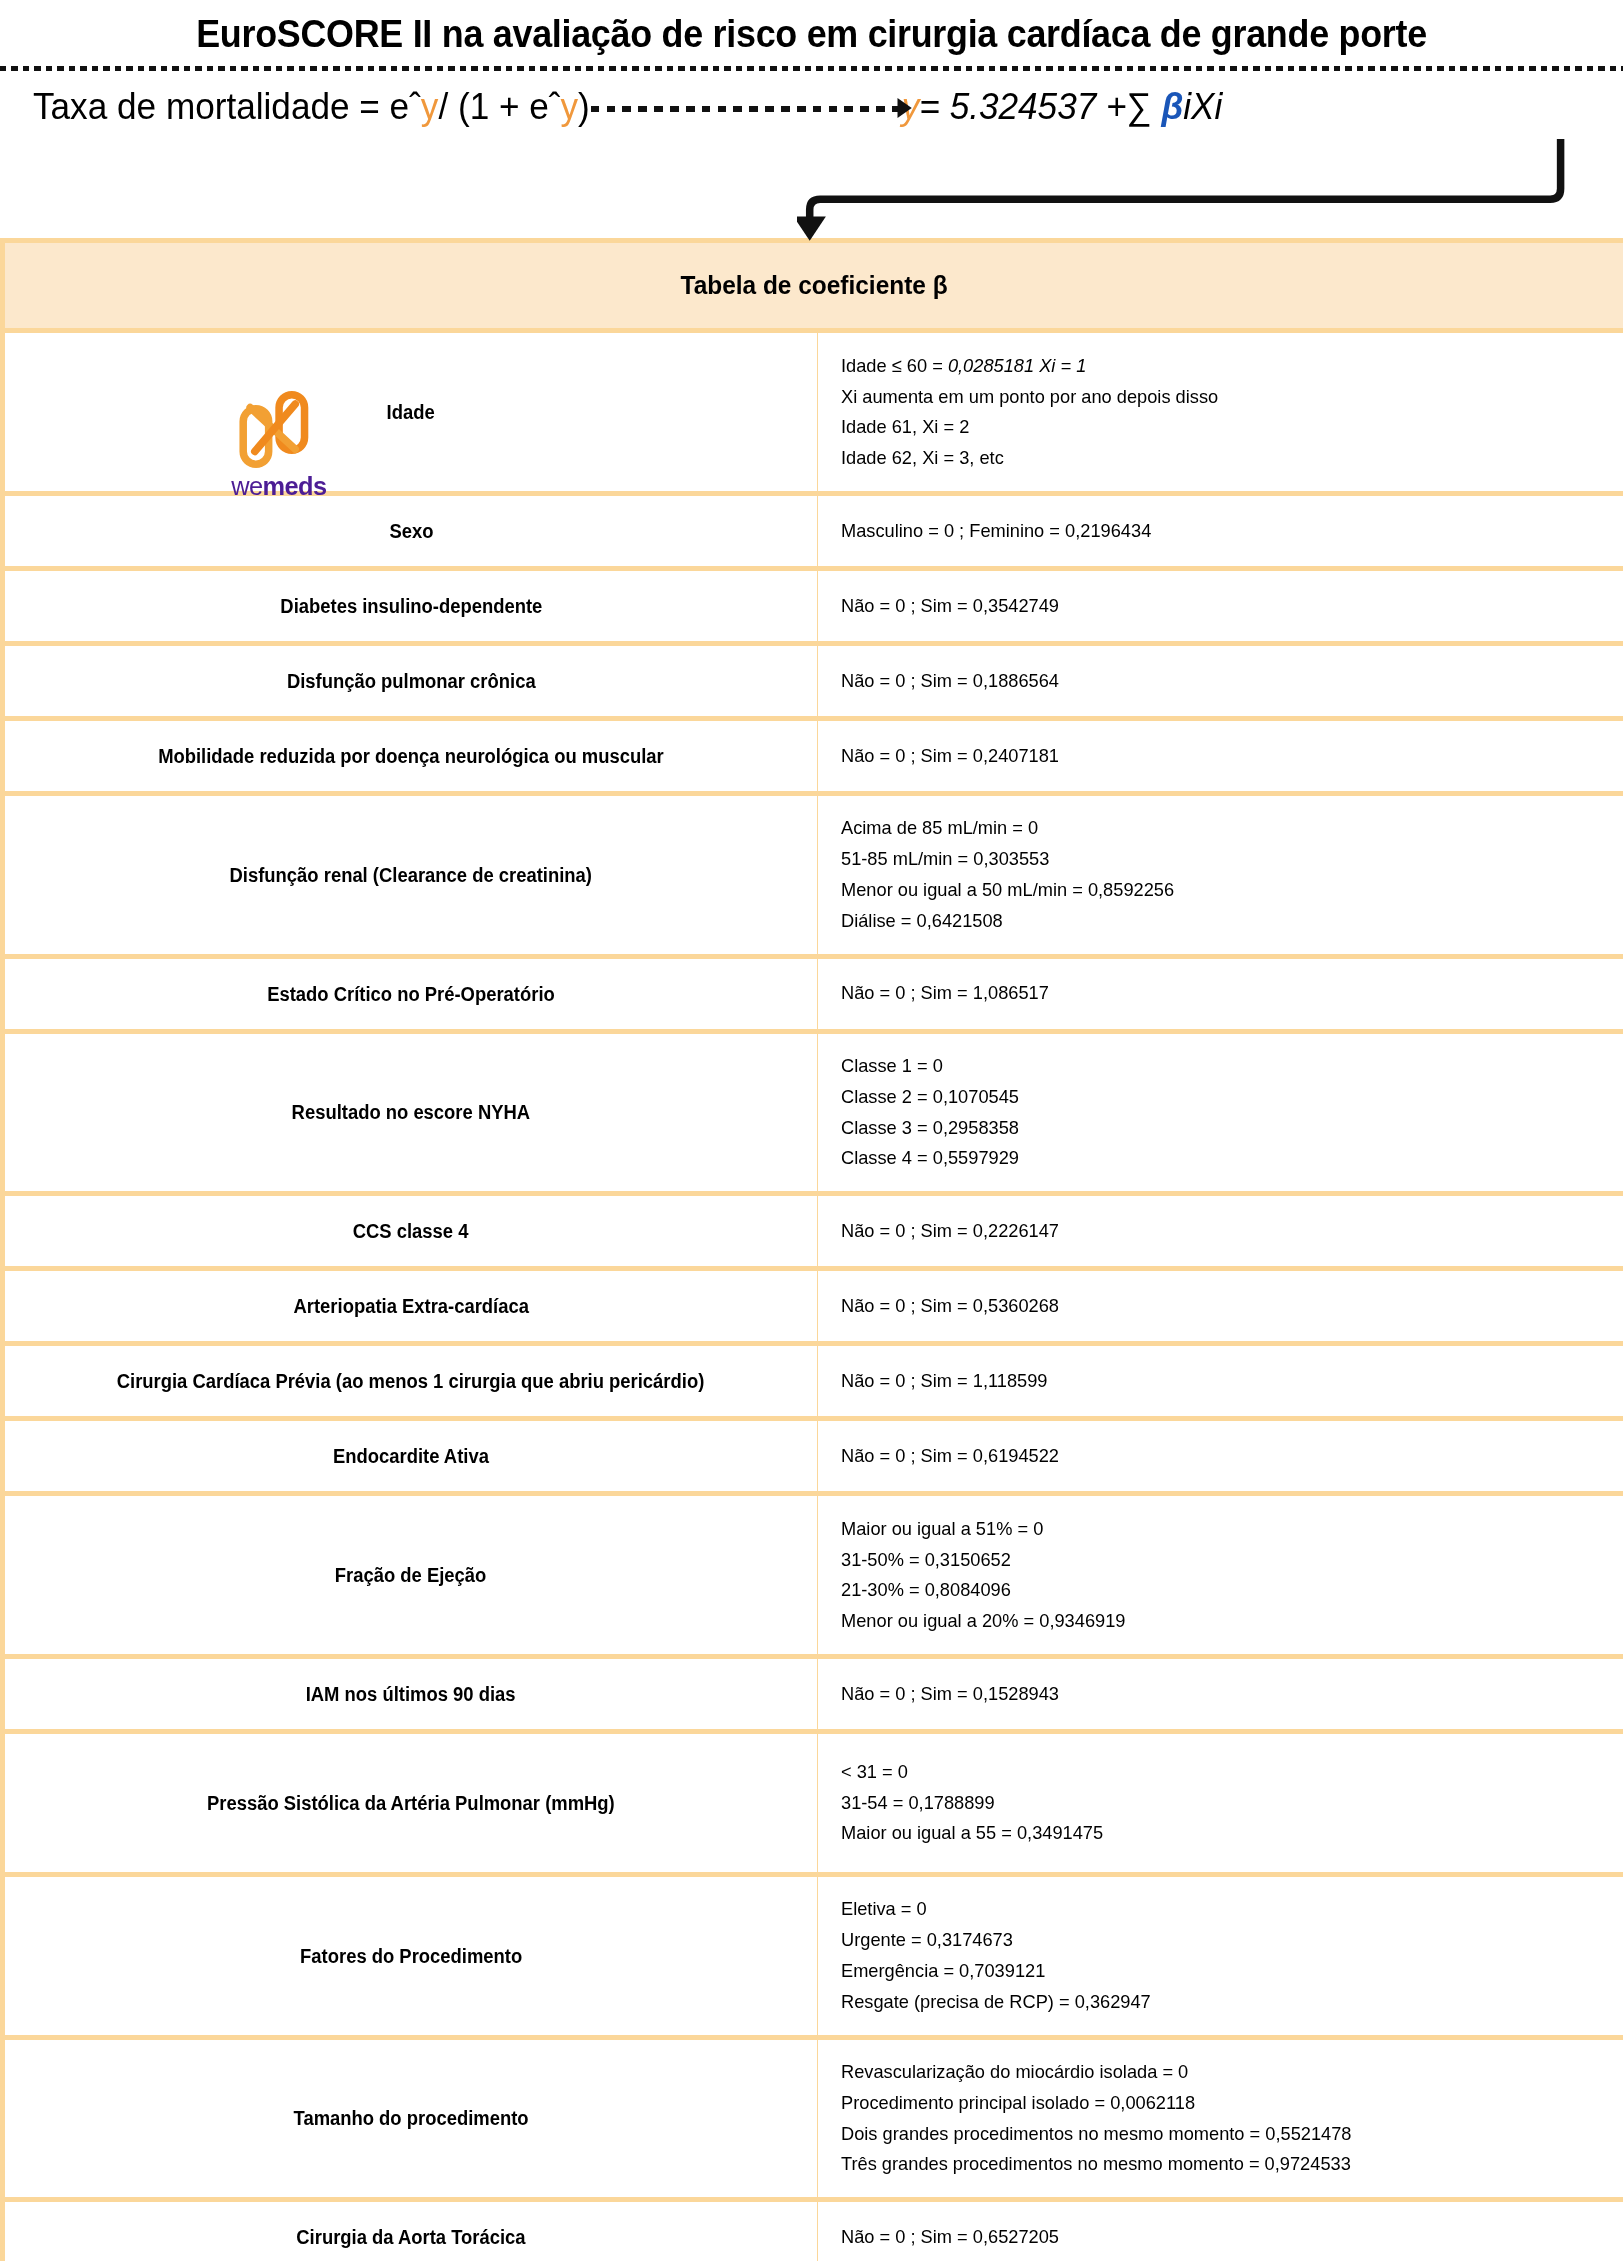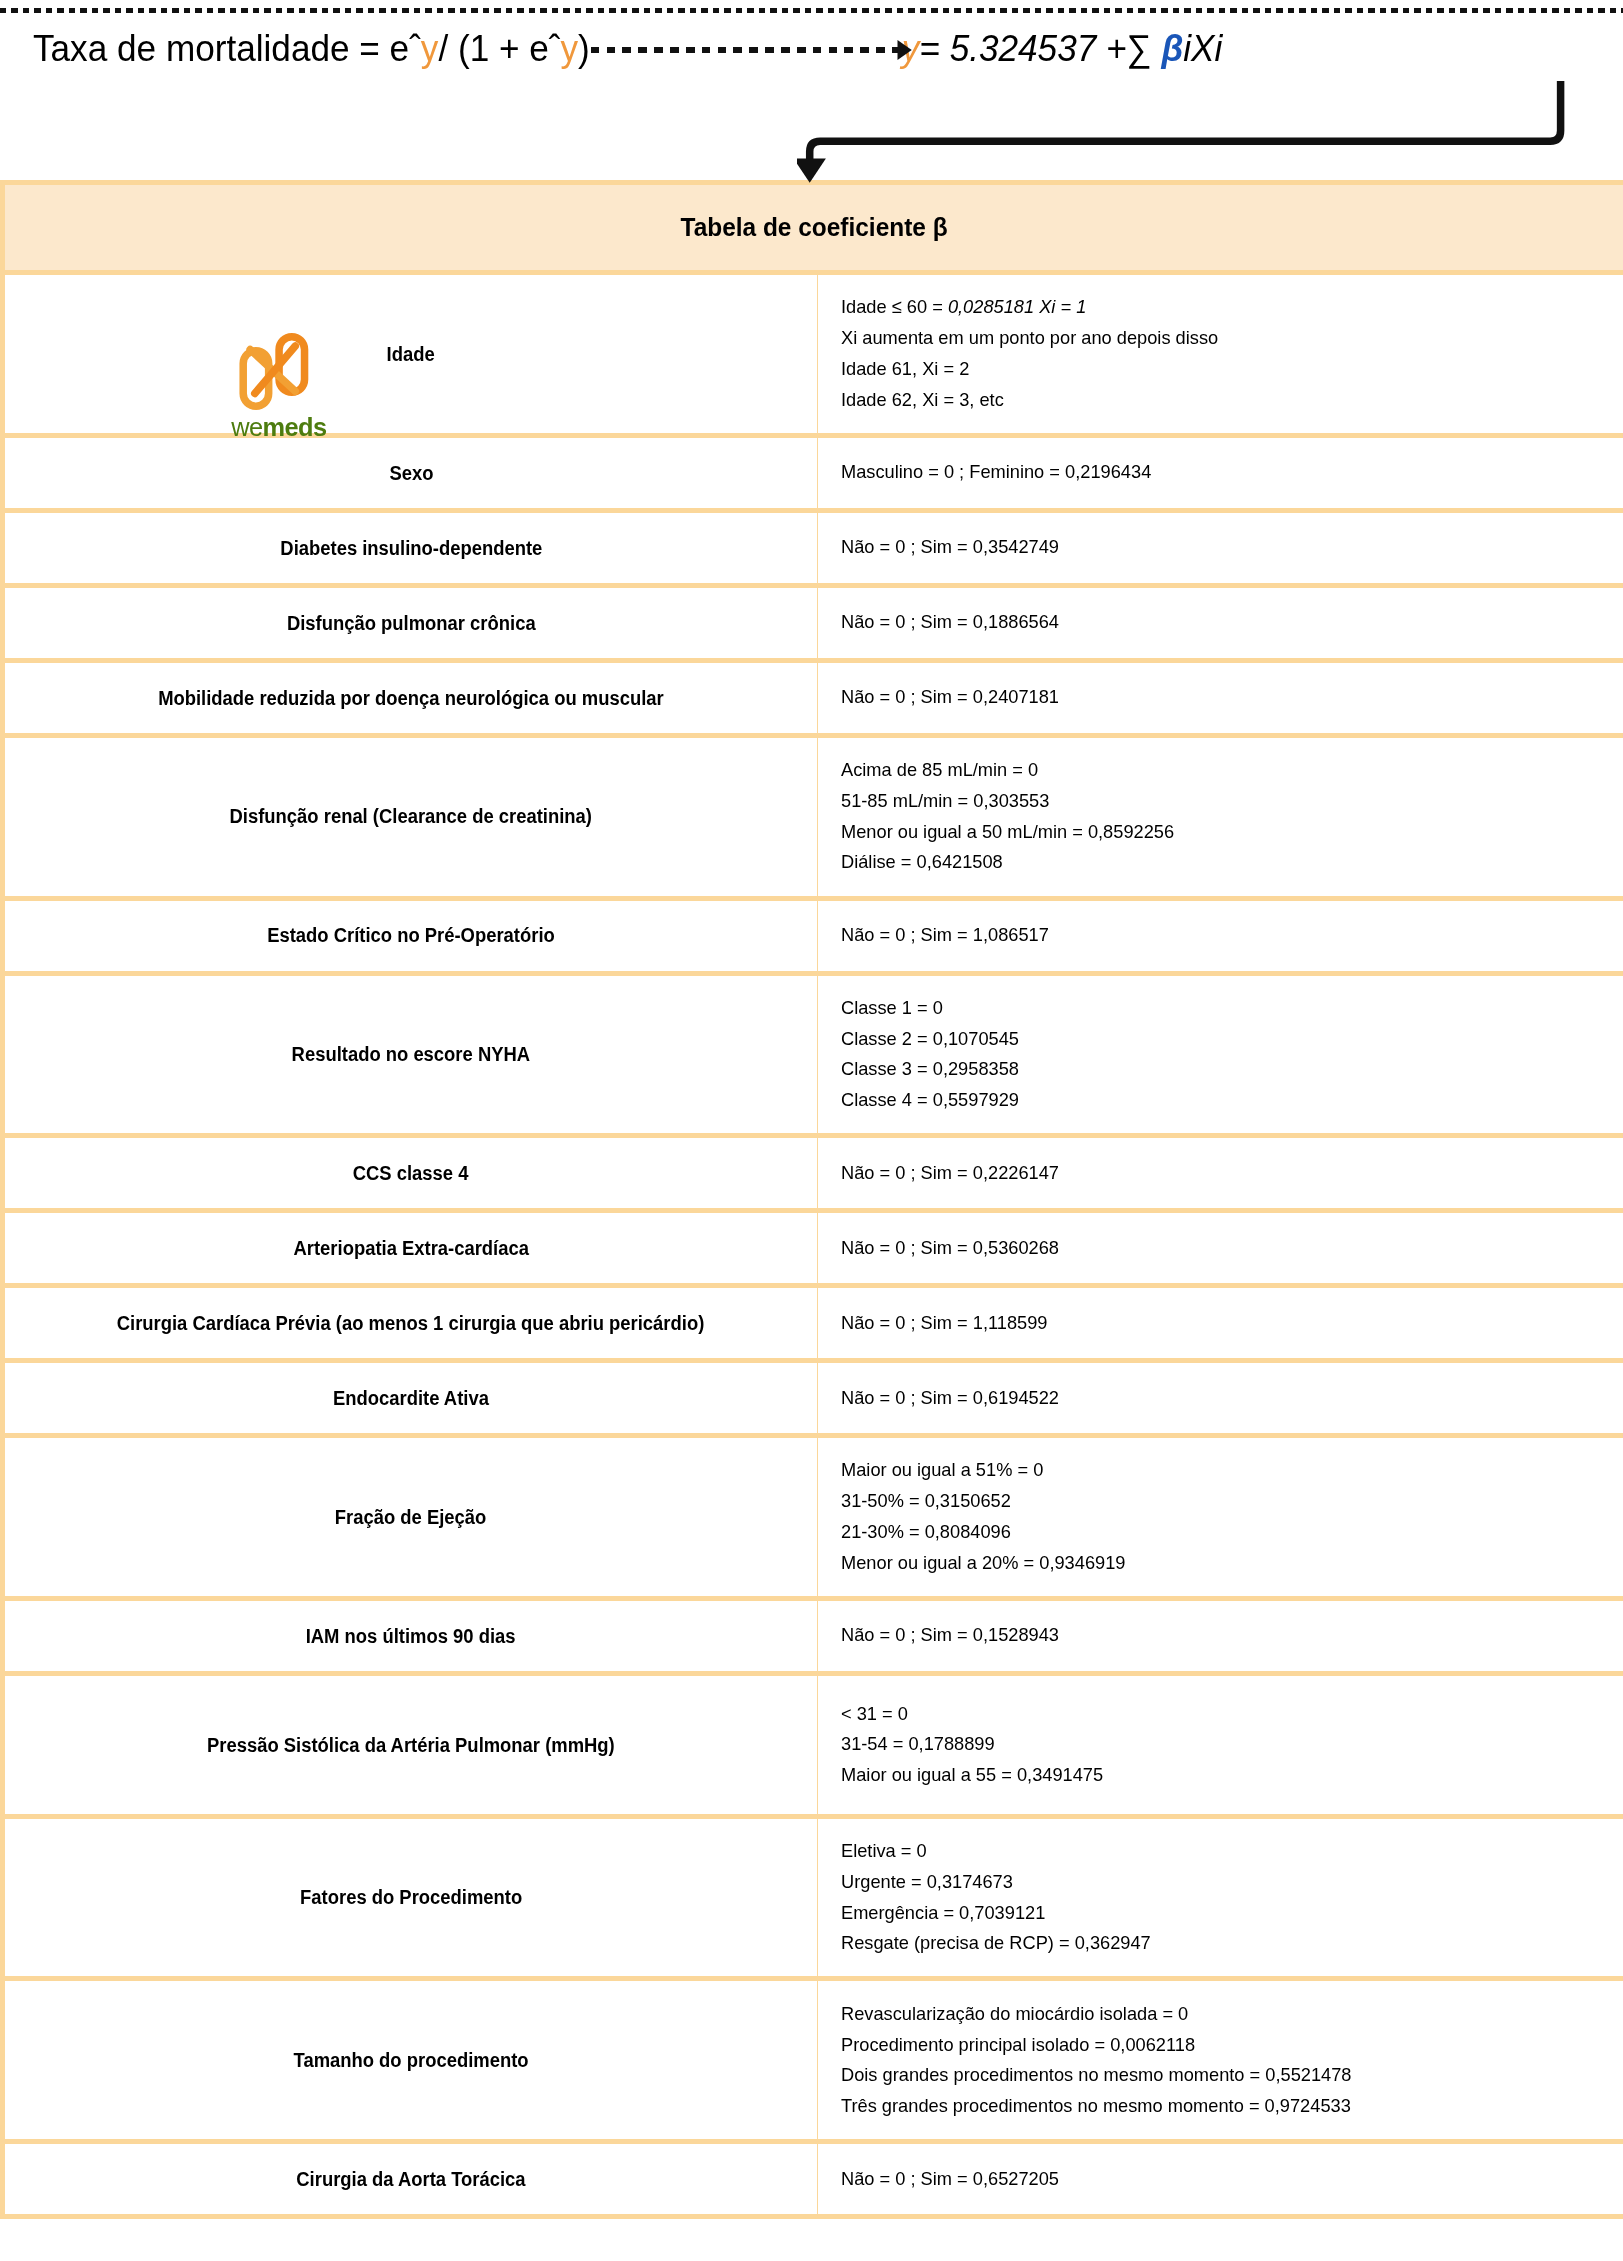--- a/index.html
+++ b/index.html
@@ -179,32 +179,35 @@
     position:absolute;
     left:-173px;
     top:-22px;
     width:133px;
     text-align:center;
   }
   .logo-mark{display:block;margin:0 auto;}
   .logo-word{
     margin-top:3.5px;
     font-size:25.4px;
-    color:#4d7c0f;
+    color:#4c1d95;
     letter-spacing:-0.6px;
     line-height:1;
   }
   .logo-word b{font-weight:bold;}
   .logo-word span.thin{font-weight:400;}
 </style>
 </head>
 <body>
 
 <div class="page">
 
+  <div class="title-wrap">
+    <div class="title">EuroSCORE II na avaliação de risco em cirurgia cardíaca de grande porte</div>
+  </div>
 
   <div class="dotted-rule"></div>
 
   <div class="formula-band">
     <div class="formula-line">
       <span class="f-text">Taxa de mortalidade = e</span>
       <span class="f-text">ˆ</span>
       <span class="f-text f-y">y</span>
       <span class="f-text"> / (1 + e</span>
       <span class="f-text">ˆ</span>

